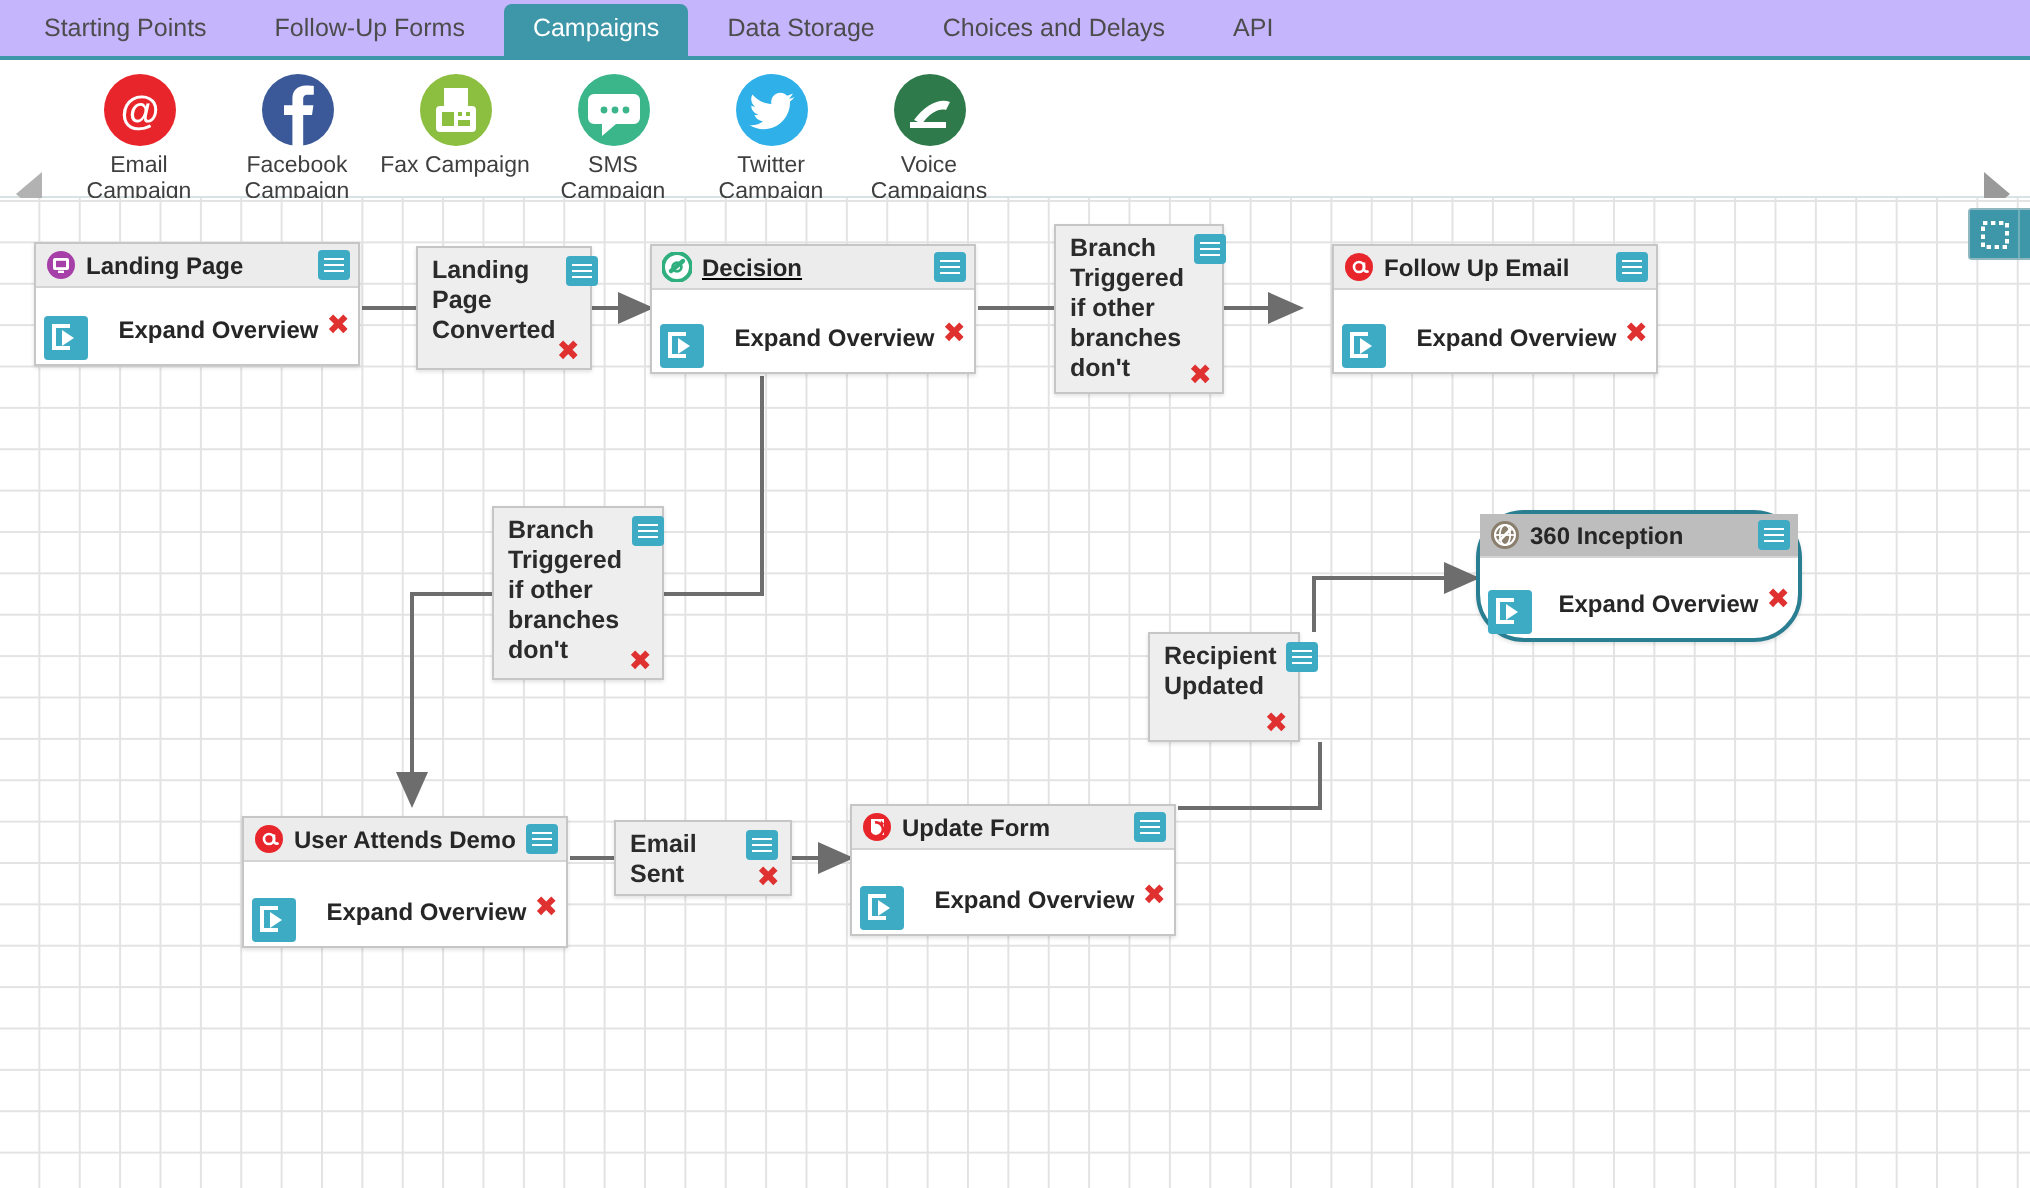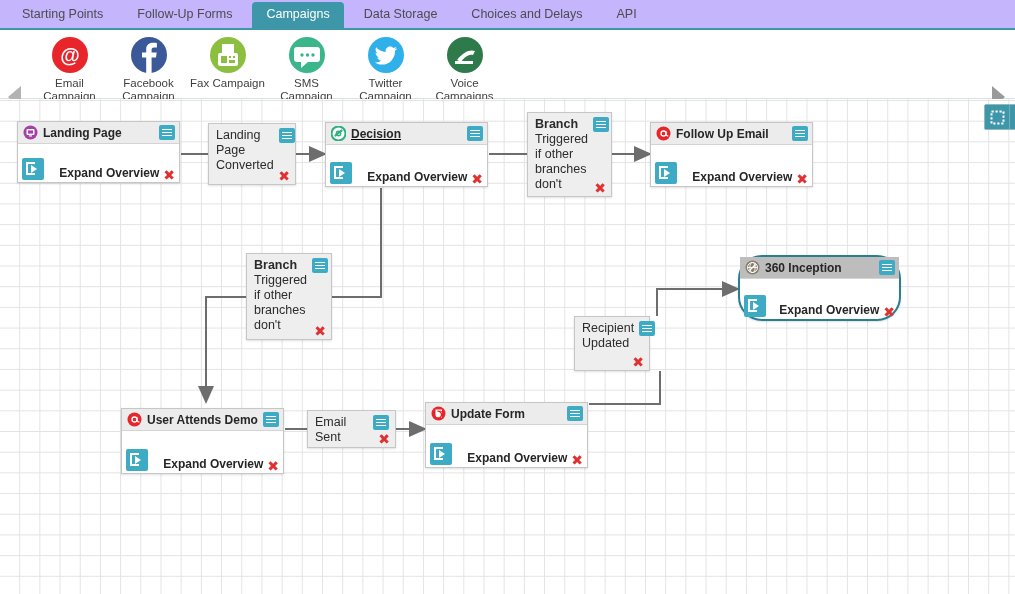--- a/index.html
+++ b/index.html
@@ -154,21 +154,21 @@
     flex: 0 0 auto; cursor: pointer;
   }
   .menu-btn i { display: block; width: 10px; height: 1.5px; background: #fff; }
 
   .node-body {
     position: relative;
     height: calc(100% - 22px);
   }
   .expand-row {
     position: absolute; left: 0; right: 0; bottom: 2px;
-    display: flex; align-items: flex-end;
+    display: flex; align-items: flex-start;
     padding: 0 4px 0 4px;
     box-sizing: border-box;
   }
   .expand-icon {
     width: 22px; height: 22px;
     background: #3eabc4;
     border-radius: 2px;
     flex: 0 0 auto;
     position: relative;
   }
@@ -210,21 +210,21 @@
     padding: 4px 6px 3px 7px;
   }
   .snode .snode-top {
     display: flex; align-items: flex-start;
   }
   .snode .snode-text {
     font-size: 12.5px; color: #2b2b2b; line-height: 15px;
     flex: 1 1 auto; padding-right: 5px;
   }
   .snode .snode-sub {
-    font-size: 12.5px; color: #2b2b2b; line-height: 15px; font-weight: normal;
+    font-size: 12.5px; color: #2b2b2b; line-height: 15px; font-weight: bold;
   }
   .snode .snode-x {
     position: absolute; right: 5px; bottom: 3px;
     color: #e03131; font-size: 14px; font-weight: bold; line-height: 10px;
     cursor: pointer;
     font-family: "DejaVu Sans", sans-serif;
   }
 
   
   .conn { position: absolute; left: 0; top: 0; width: 1015px; height: 495px; z-index: 10; pointer-events: none; }
@@ -436,21 +436,21 @@
               <div class="snode-sub" style="">branches don't</div>
             </div>
             <span class="menu-btn">
               <i></i>
               <i></i>
               <i></i>
             </span>
           </div>
           <span class="snode-x">✖</span>
         </div>
-        <div class="node" style="left: 650px; top: 23px; width: 163px; height: 65px;">
+        <div class="node" style="left: 666px; top: 23px; width: 163px; height: 65px;">
           <div class="node-head">
             <span class="node-head-icon">
               <svg width="15" height="15" viewBox="0 0 15 15">
                 <circle cx="7.5" cy="7.5" r="7" fill="#e8252b"></circle>
                 <circle cx="7.5" cy="7.5" r="2.5" fill="none" stroke="#fff" stroke-width="1.3"></circle>
                 <path d="M10,5.3 L10,9 a1.8,1.8 0 0 0 2.3,0.6" fill="none" stroke="#fff" stroke-width="1.3"></path>
               </svg>
             </span>
             <span class="node-title">Follow Up Email</span>
             <span class="menu-btn">

